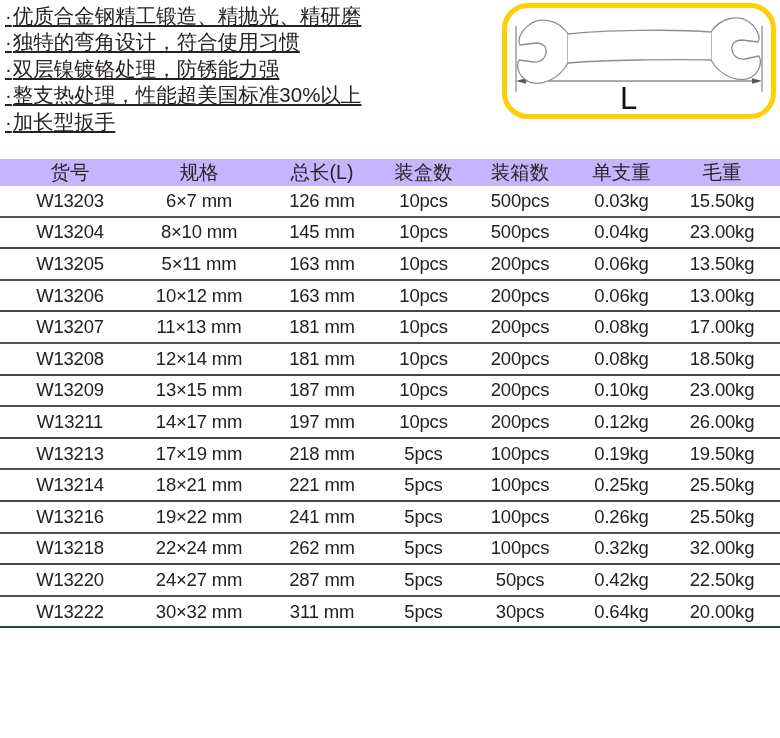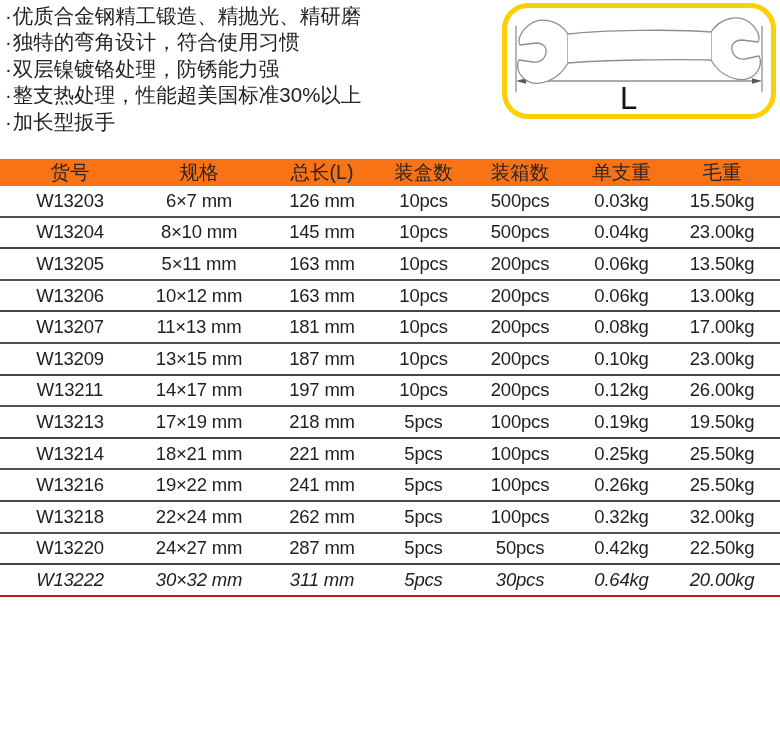--- a/index.html
+++ b/index.html
@@ -2,43 +2,43 @@
 <html><head>
 <meta charset="utf-8">
 <style>
   html,body{margin:0;padding:0;}
   body{
     width:780px;height:738px;background:#ffffff;position:relative;overflow:hidden;
     font-family:"Liberation Sans","DejaVu Sans",sans-serif;color:#262123;
   }
   
   .features{position:absolute;left:5px;top:3px;font-size:20.5px;line-height:26.4px;}
-  .feature-line{white-space:nowrap;}
+  .feature-line{white-space:nowrap;text-decoration:underline;}
   .feature-line .bullet{padding-right:1px;}
   
   .image-box{
     position:absolute;left:502px;top:3px;width:264px;height:106px;
     border:5px solid #fcd005;border-radius:26px;background:#ffffff;
   }
   .image-box svg{display:block;width:100%;height:100%;}
   
   .spec-table{
     position:absolute;left:0;top:159px;width:780px;
     border-collapse:collapse;table-layout:fixed;
   }
   .spec-table th{
-    background:#f97316;height:26px;font-weight:400;font-size:19.5px;
+    background:#c4b5fd;height:26px;font-weight:400;font-size:19.5px;
     text-align:center;padding:0;color:#2b2526;
   }
   .spec-table td{
     height:29.6px;text-align:center;padding:0;font-size:18.5px;
     letter-spacing:-0.2px;color:#242021;border-bottom:2px solid #515254;
   }
   .spec-table tbody tr:nth-child(even) td{border-bottom-color:#454648;}
-  .spec-table tbody tr:last-child td{border-bottom:2px solid #b91c1c;font-style:italic;}
+  .spec-table tbody tr:last-child td{border-bottom:2px solid #14532d;}
   .c1{width:140px;} .c2{width:118px;} .c3{width:128px;} .c4{width:75px;}
   .c5{width:118px;} .c6{width:85px;} .c7{width:116px;}
 </style>
 </head>
 <body>
 
 <div class="features">
     <div class="feature-line"><span class="bullet">·</span><span>优质合金钢精工锻造、精抛光、精研磨</span></div>
     <div class="feature-line"><span class="bullet">·</span><span>独特的弯角设计，符合使用习惯</span></div>
     <div class="feature-line"><span class="bullet">·</span><span>双层镍镀铬处理，防锈能力强</span></div>
@@ -127,20 +127,29 @@
       <tr>
         <td>W13207</td>
         <td>11×13 mm</td>
         <td>181 mm</td>
         <td>10pcs</td>
         <td>200pcs</td>
         <td>0.08kg</td>
         <td>17.00kg</td>
       </tr>
       <tr>
+        <td>W13208</td>
+        <td>12×14 mm</td>
+        <td>181 mm</td>
+        <td>10pcs</td>
+        <td>200pcs</td>
+        <td>0.08kg</td>
+        <td>18.50kg</td>
+      </tr>
+      <tr>
         <td>W13209</td>
         <td>13×15 mm</td>
         <td>187 mm</td>
         <td>10pcs</td>
         <td>200pcs</td>
         <td>0.10kg</td>
         <td>23.00kg</td>
       </tr>
       <tr>
         <td>W13211</td>

